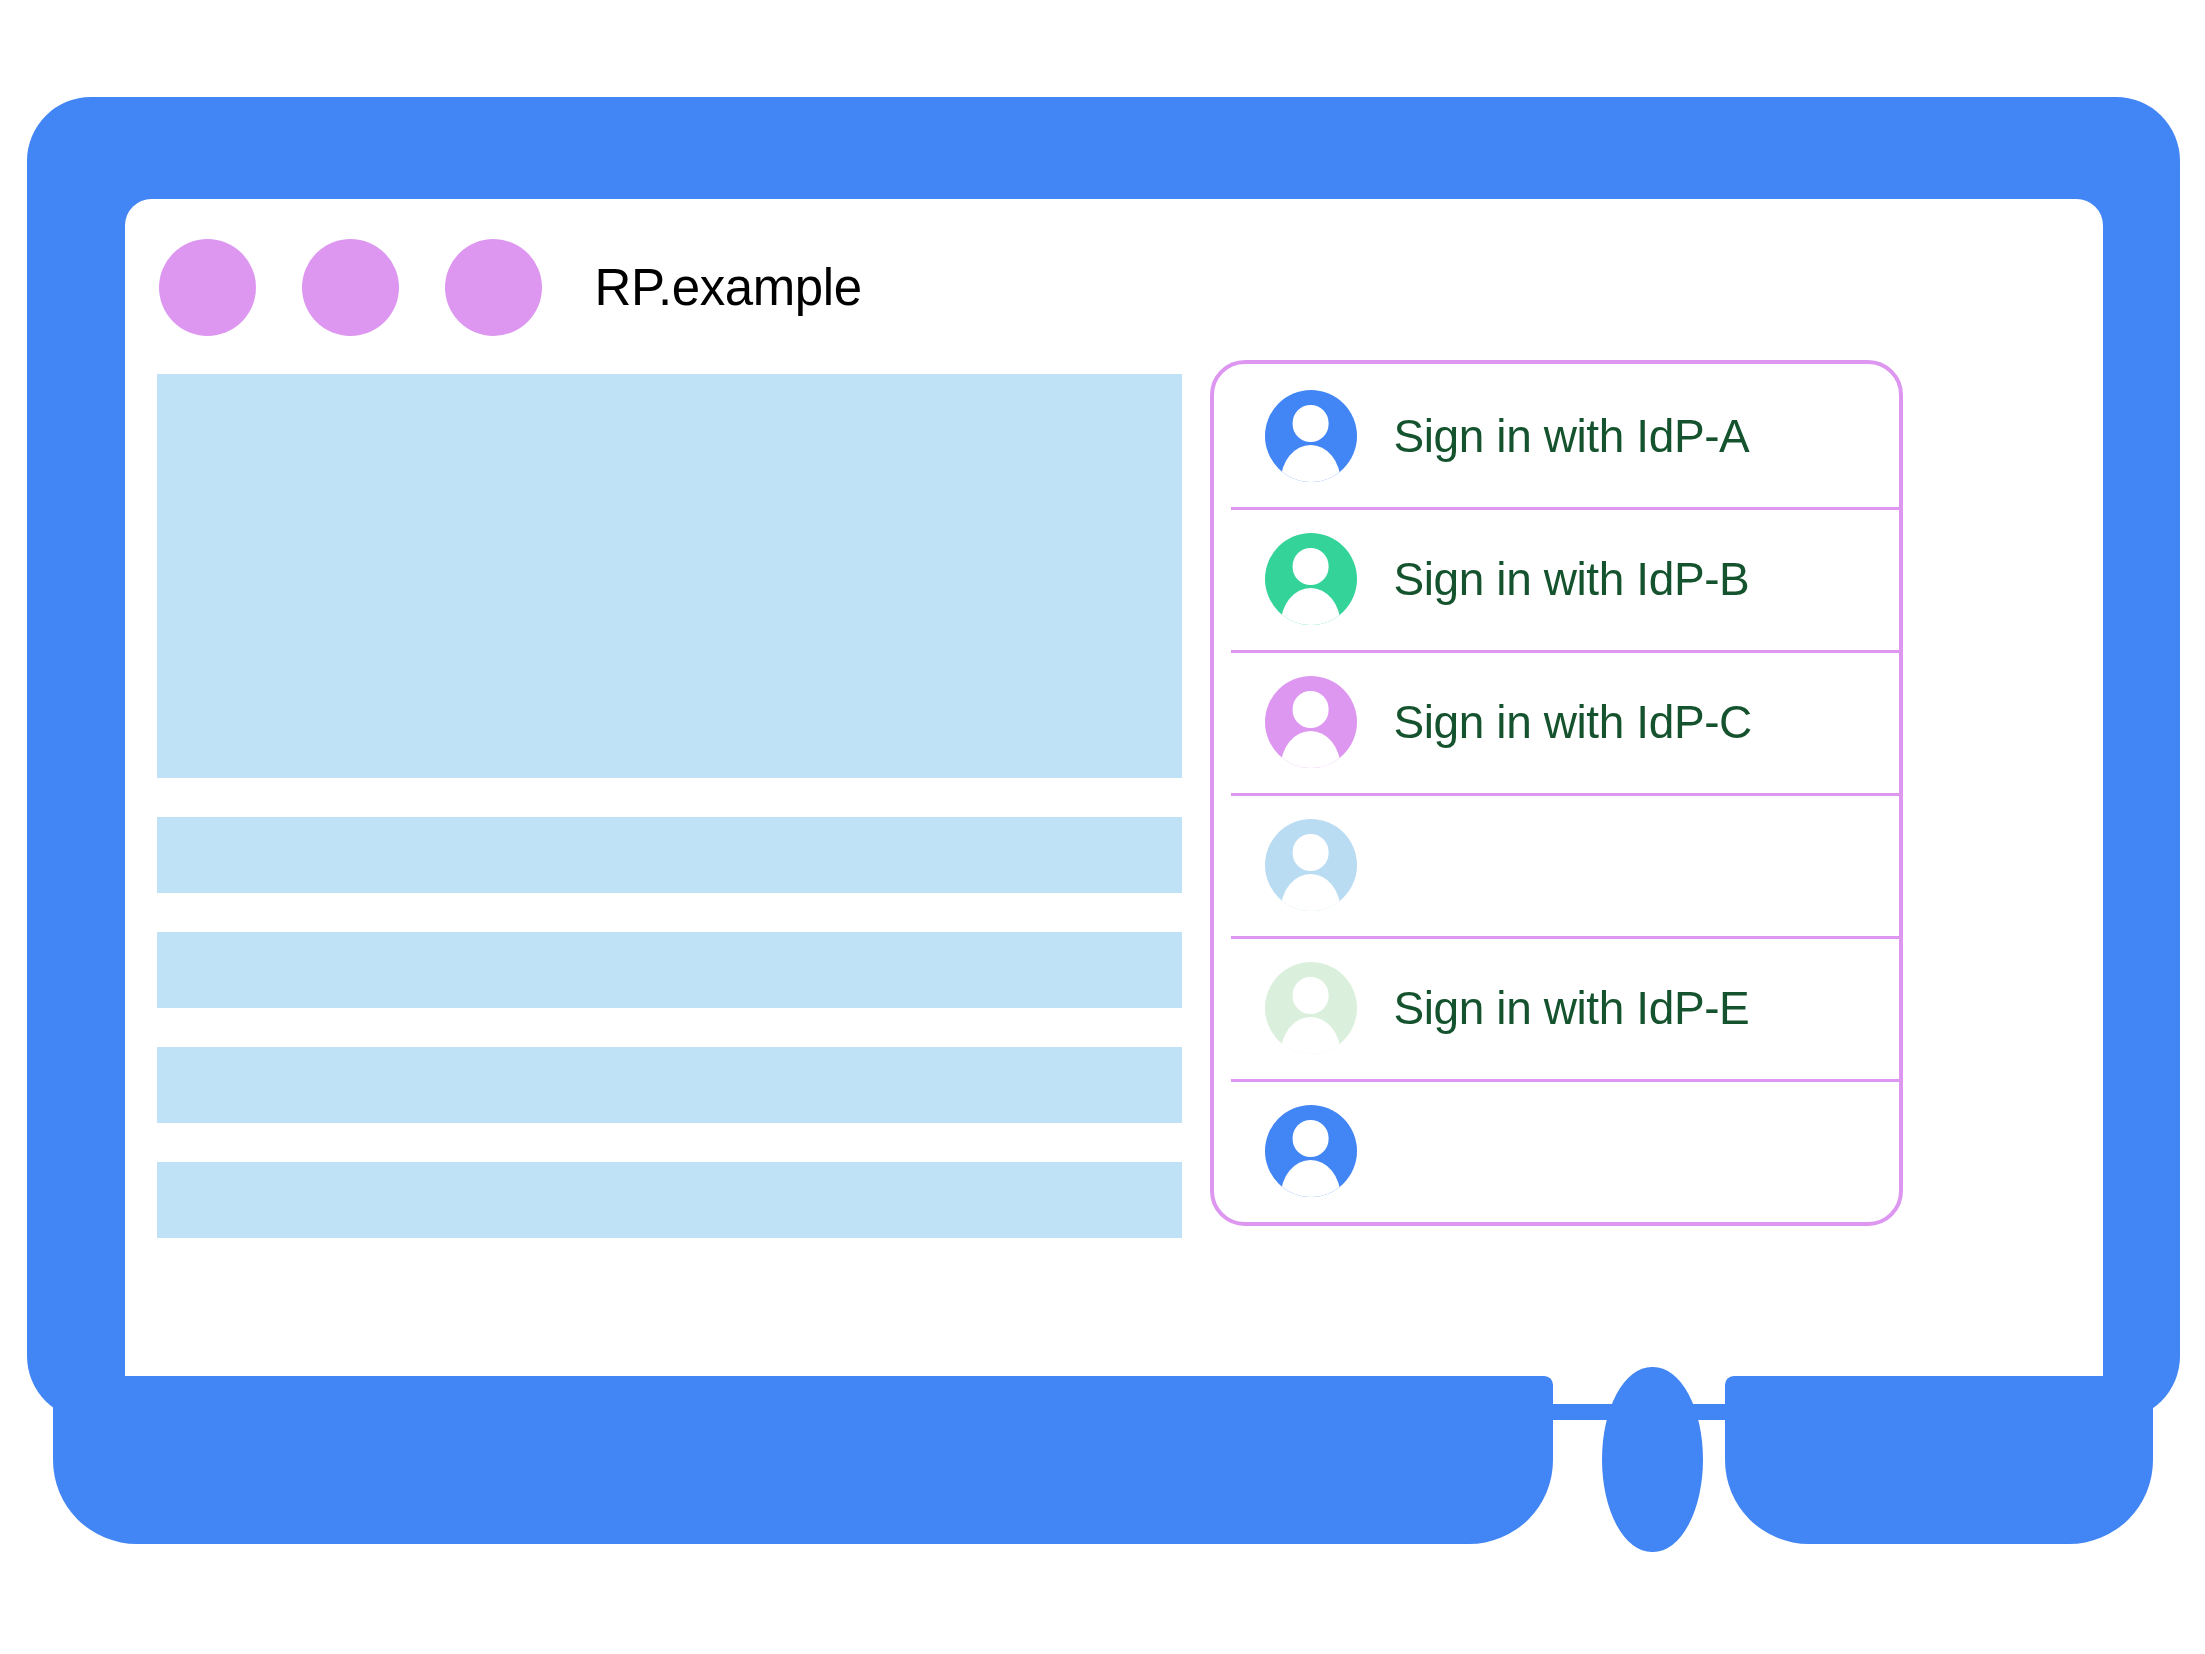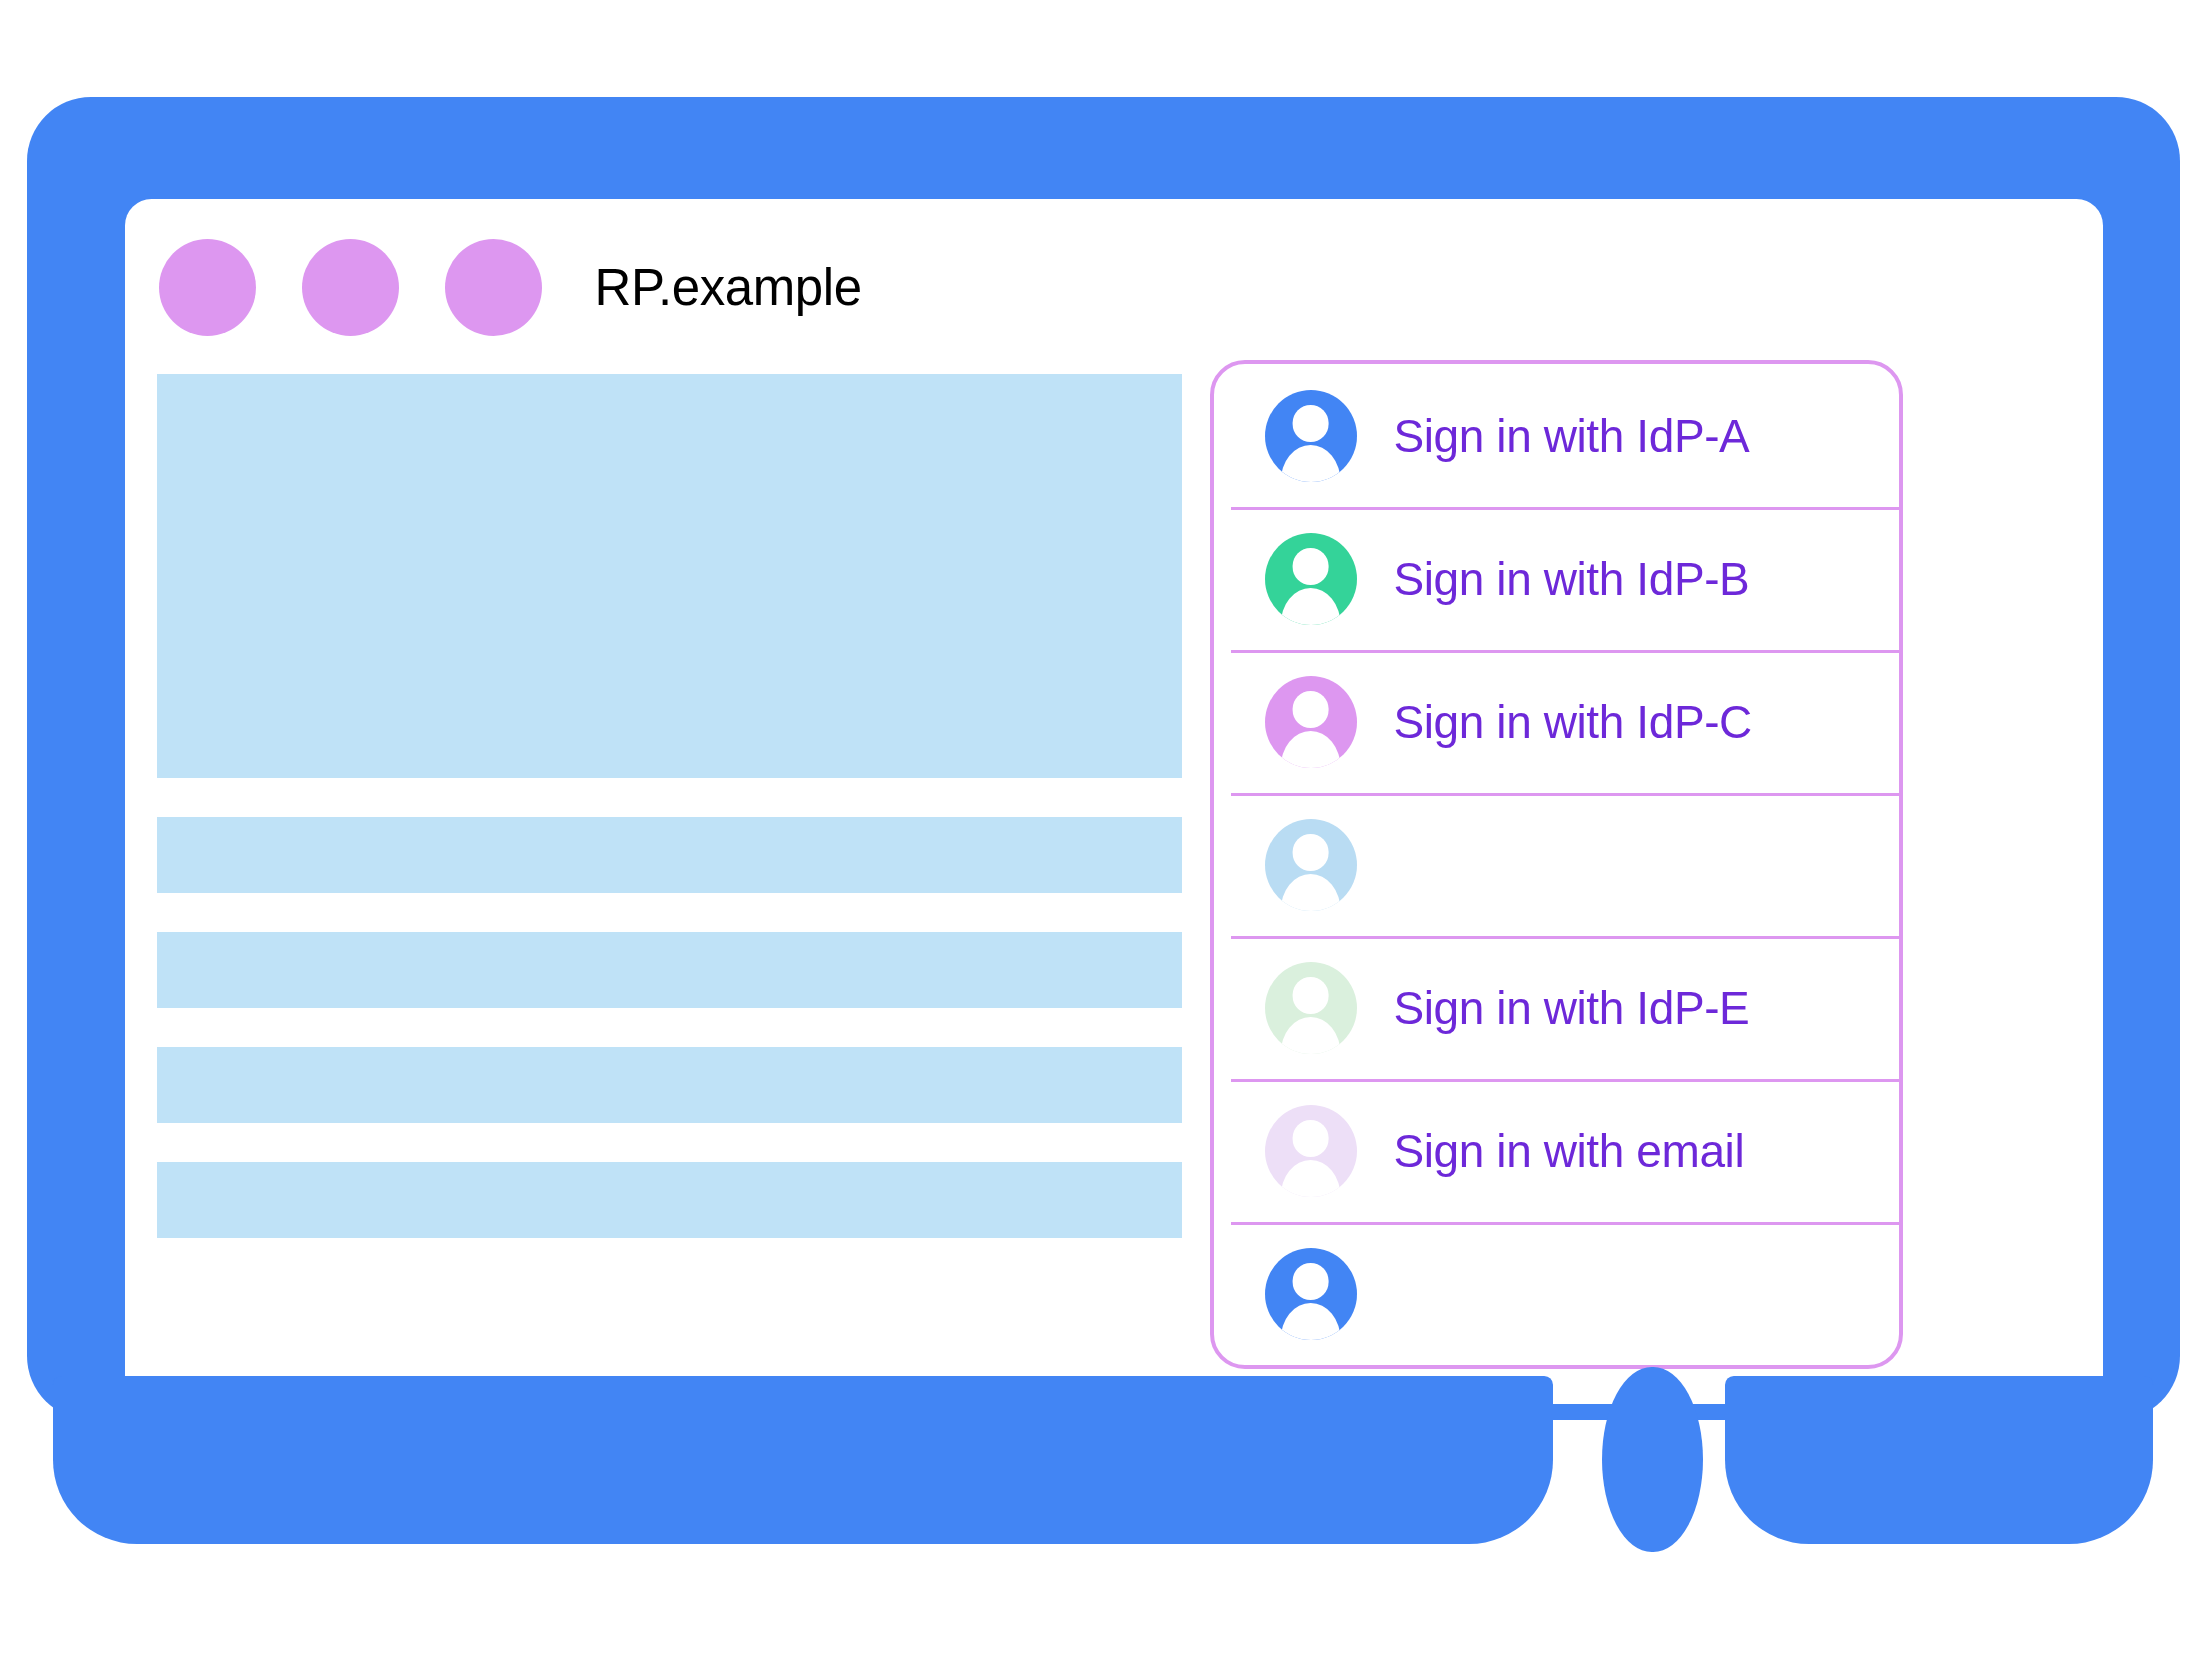--- a/index.html
+++ b/index.html
@@ -190,21 +190,21 @@
     top: 60%;
     width: 66%;
     height: 56%;
     transform: translateX(-50%);
     border-radius: 50% 50% 0 0 / 72% 72% 0 0;
     background: #ffffff;
   }
   .account-label {
     margin-left: 37px;
     font-size: 46px;
-    color: #6d28d9;
+    color: #14532d;
     letter-spacing: -0.4px;
     white-space: nowrap;
   }
 </style>
 </head>
 <body>
 
 <div id="device-frame">
 
   <div class="bezel-body"></div>
@@ -257,27 +257,20 @@
           </span>
         </button>
         <button class="account-row">
           <span class="avatar" style="background: rgb(218, 240, 221);">
             <span class="head"></span>
             <span class="body"></span>
           </span>
           <span class="account-label">Sign in with IdP-E</span>
         </button>
         <button class="account-row">
-          <span class="avatar" style="background: rgb(237, 223, 247);">
-            <span class="head"></span>
-            <span class="body"></span>
-          </span>
-          <span class="account-label">Sign in with email</span>
-        </button>
-        <button class="account-row">
           <span class="avatar" style="background: rgb(66, 133, 244);">
             <span class="head"></span>
             <span class="body"></span>
           </span>
         </button>
       </div>
 
   </div>
 
   <div class="bezel-foot">

